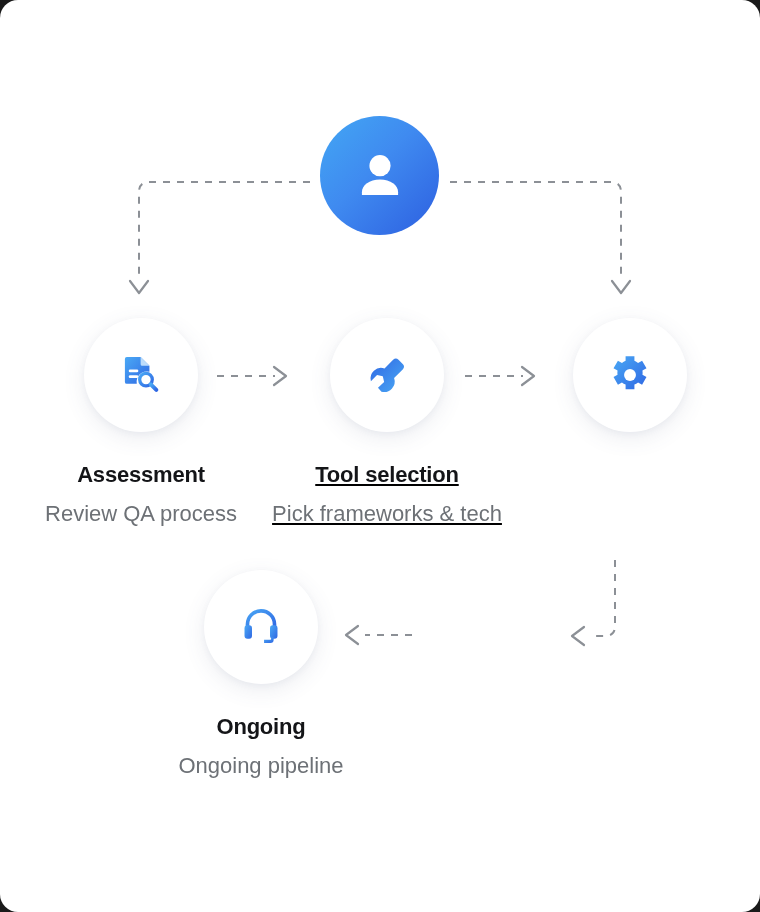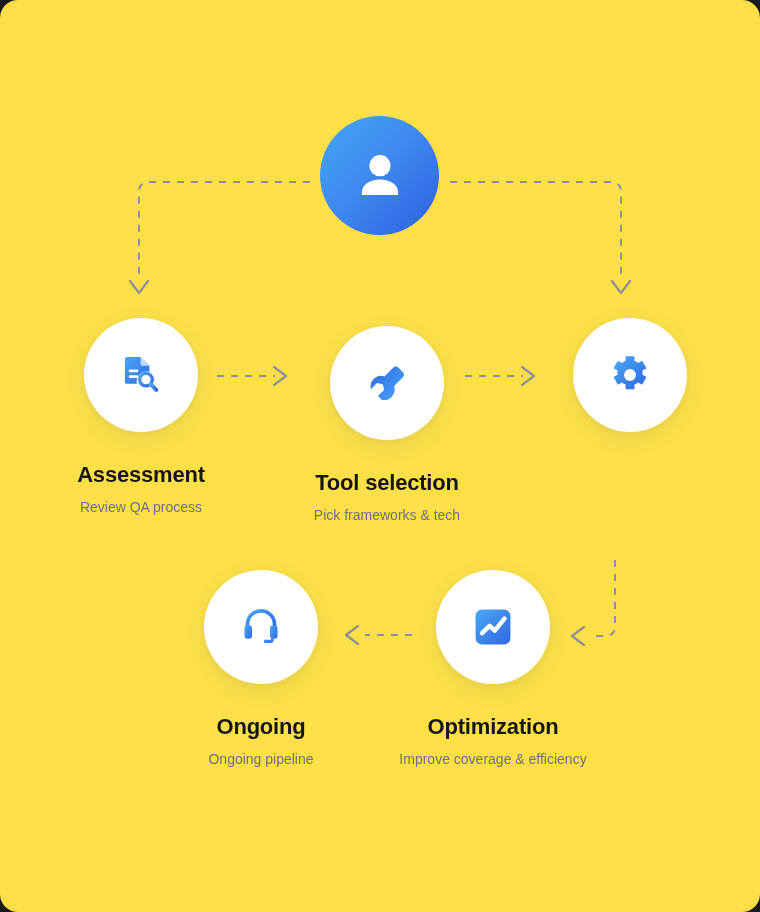--- a/index.html
+++ b/index.html
@@ -10,21 +10,21 @@
   body {
     width: 760px;
     height: 912px;
     font-family: "Liberation Sans", sans-serif;
     overflow: hidden;
   }
   #canvas {
     position: relative;
     width: 760px;
     height: 912px;
-    background: #fde047;
+    background: #ffffff;
     border-radius: 18px;
     overflow: hidden;
   }
   #flow-svg {
     position: absolute;
     left: 0;
     top: 0;
     width: 760px;
     height: 912px;
     pointer-events: none;
@@ -67,29 +67,29 @@
   .step .title {
     margin-top: 30px;
     font-size: 22px;
     font-weight: bold;
     color: #141518;
     letter-spacing: -0.2px;
     line-height: 1.2;
   }
   .step .desc {
     margin-top: 9px;
-    font-size: 14px;
+    font-size: 22px;
     color: #6d7176;
     line-height: 1.5;
     font-weight: 400;
   }
 
   
   #step-assessment     { left: 26px;  top: 318px; }
-  #step-tool-selection { left: 272px; top: 326px; }
+  #step-tool-selection { left: 272px; top: 318px; text-decoration: underline; }
   #step-implementation { left: 515px; top: 318px; }
   
   #step-support      { left: 146px; top: 570px; }
   #step-optimization { left: 378px; top: 570px; }
 </style>
 </head>
 <body>
 
 <div id="canvas">
 
@@ -200,32 +200,14 @@
           <rect x="3.4" y="11.1" width="3.9" height="7" rx="1.5" fill="url(#gH)"></rect>
           <rect x="16.7" y="11.1" width="3.9" height="7" rx="1.5" fill="url(#gH)"></rect>
           <path d="M18.6 17.4v1.2a1.7 1.7 0 0 1-1.7 1.7h-3.3v-1.6h3.3a.4.4 0 0 0 .4-.4v-.9z" fill="url(#gH)"></path>
         </svg>
       </span>
     </div>
     <div class="title">Ongoing</div>
     <div class="desc">Ongoing pipeline</div>
   </div>
 
-  <div class="step" id="step-optimization">
-    <div class="bubble">
-      <span>
-        <svg viewBox="0 0 24 24" xmlns="http://www.w3.org/2000/svg">
-          <defs>
-            <linearGradient id="gC" x1="0" y1="0" x2="1" y2="1">
-              <stop offset="0%" stop-color="#4aa9f5"></stop>
-              <stop offset="100%" stop-color="#2f67e3"></stop>
-            </linearGradient>
-          </defs>
-          <rect x="2.9" y="2.9" width="18.2" height="18.2" rx="3.4" fill="url(#gC)"></rect>
-          <polyline points="6.3,15.2 10.2,11.4 12.9,13.9 18,7.6" fill="none" stroke="#ffffff" stroke-width="2.3" stroke-linecap="round" stroke-linejoin="round"></polyline>
-        </svg>
-      </span>
-    </div>
-    <div class="title">Optimization</div>
-    <div class="desc">Improve coverage &amp; efficiency</div>
-  </div>
 
 </div>
 
 </body></html>

